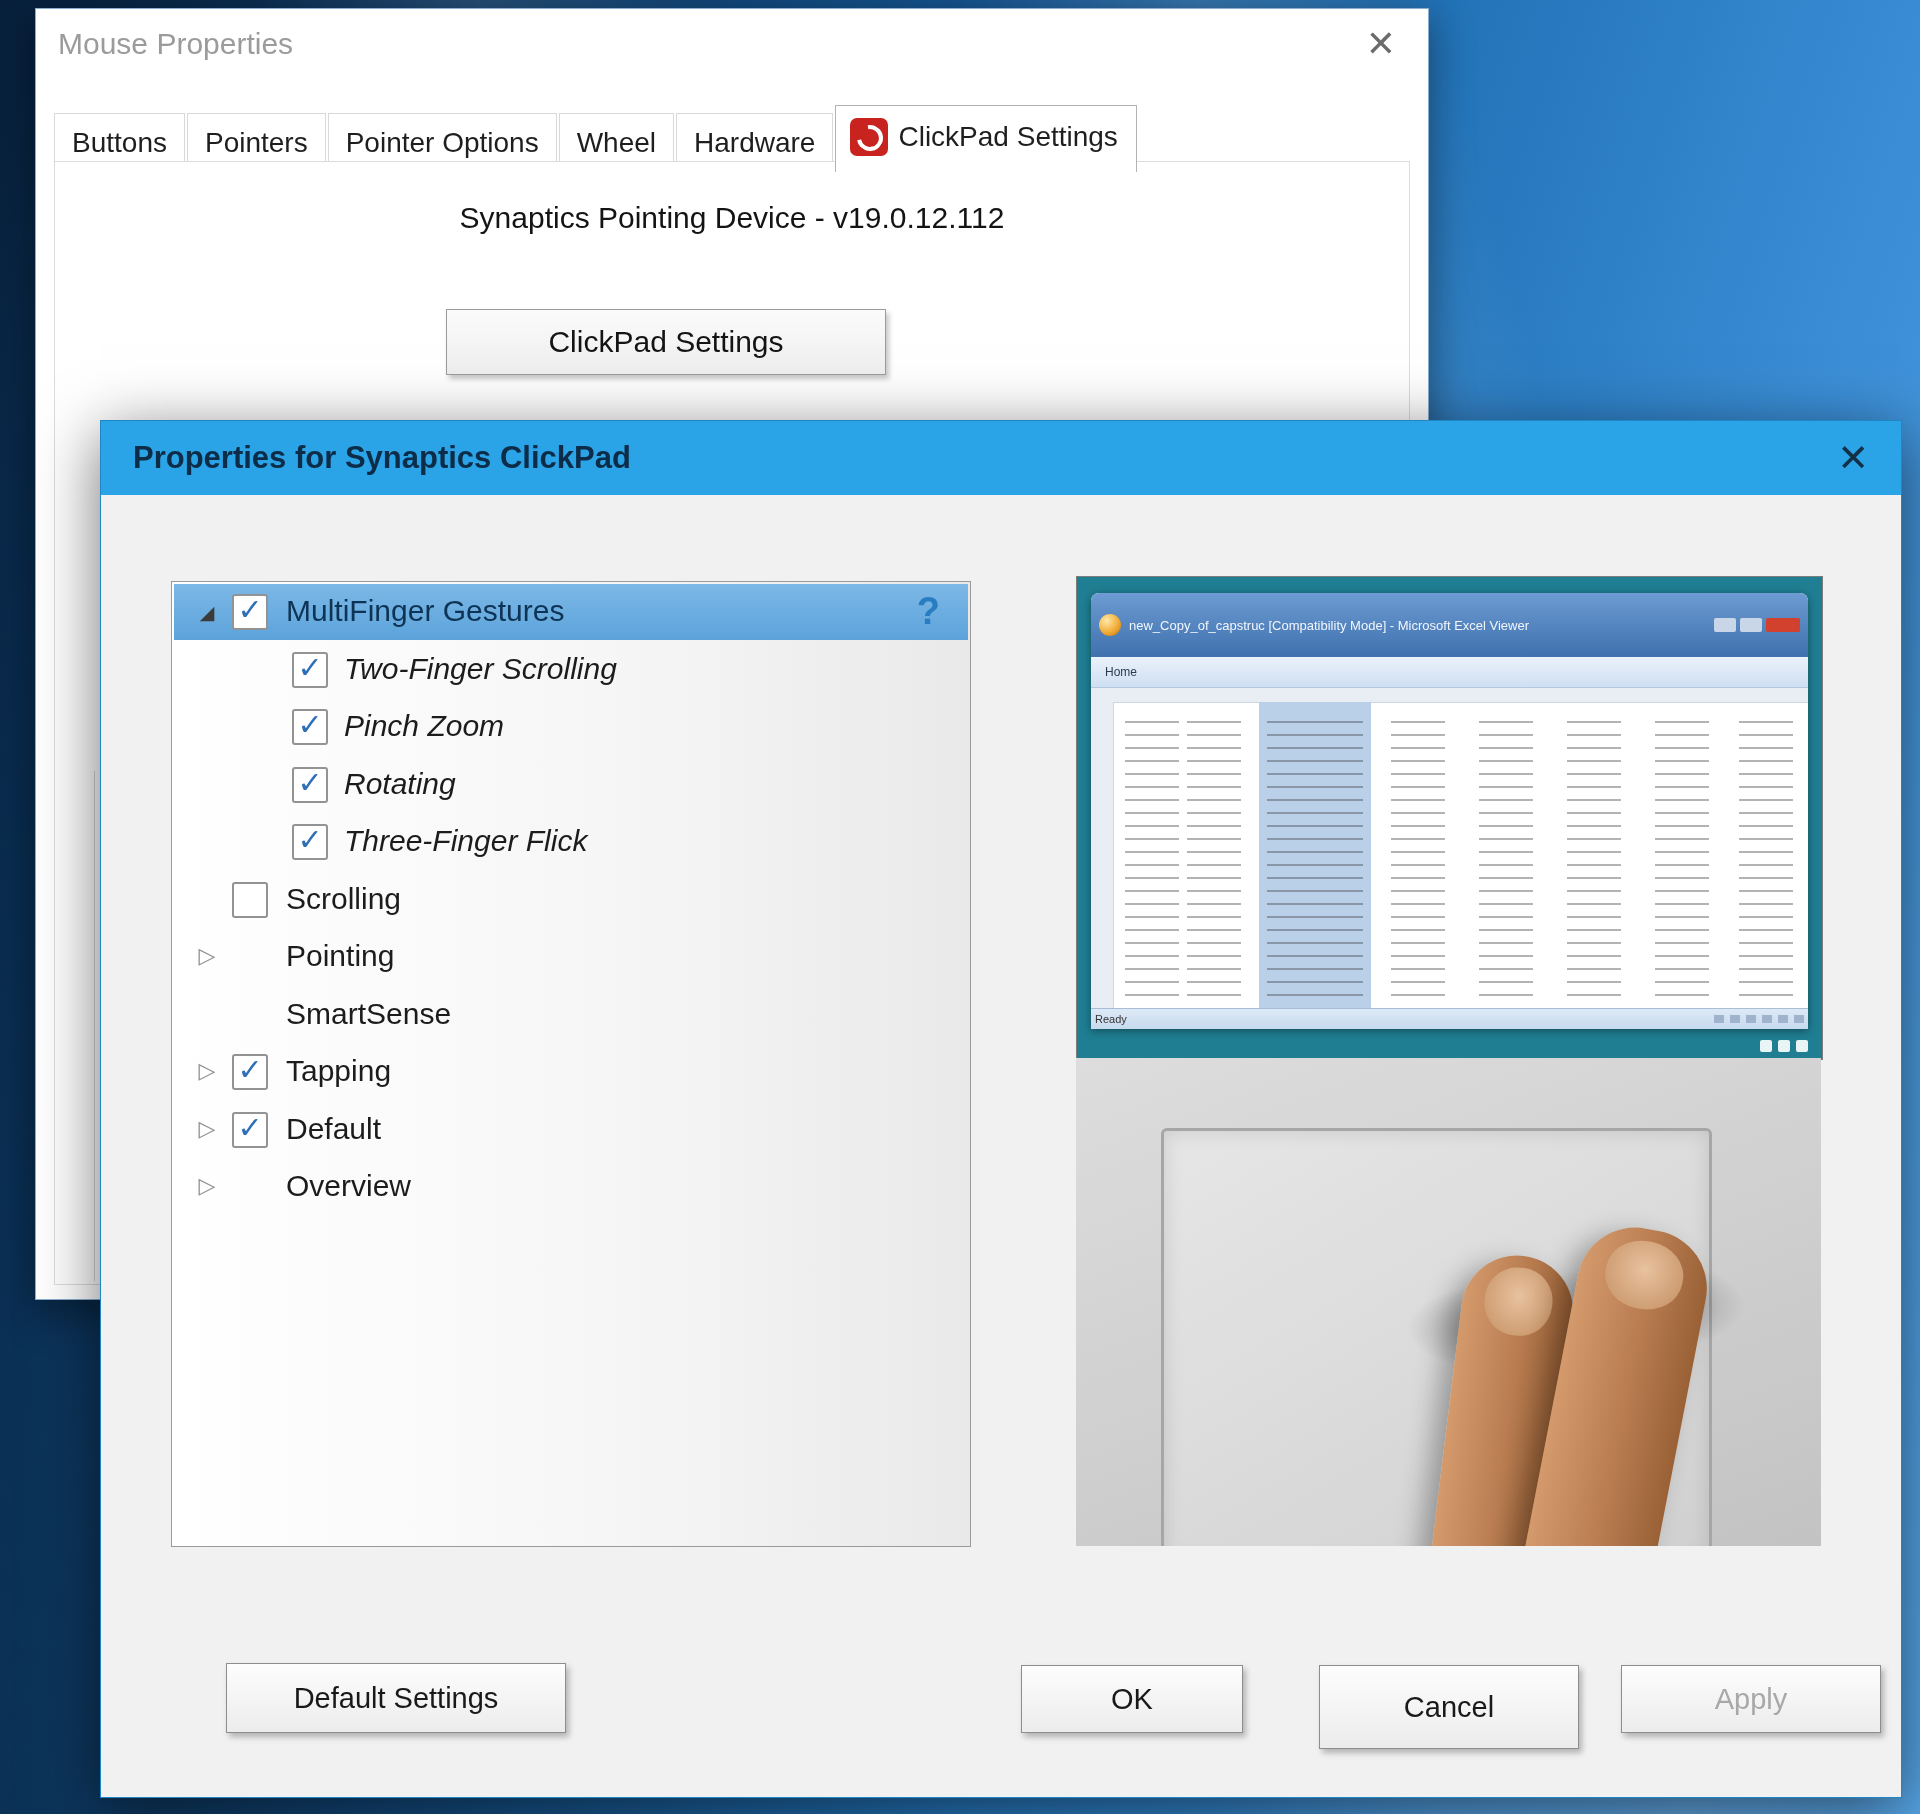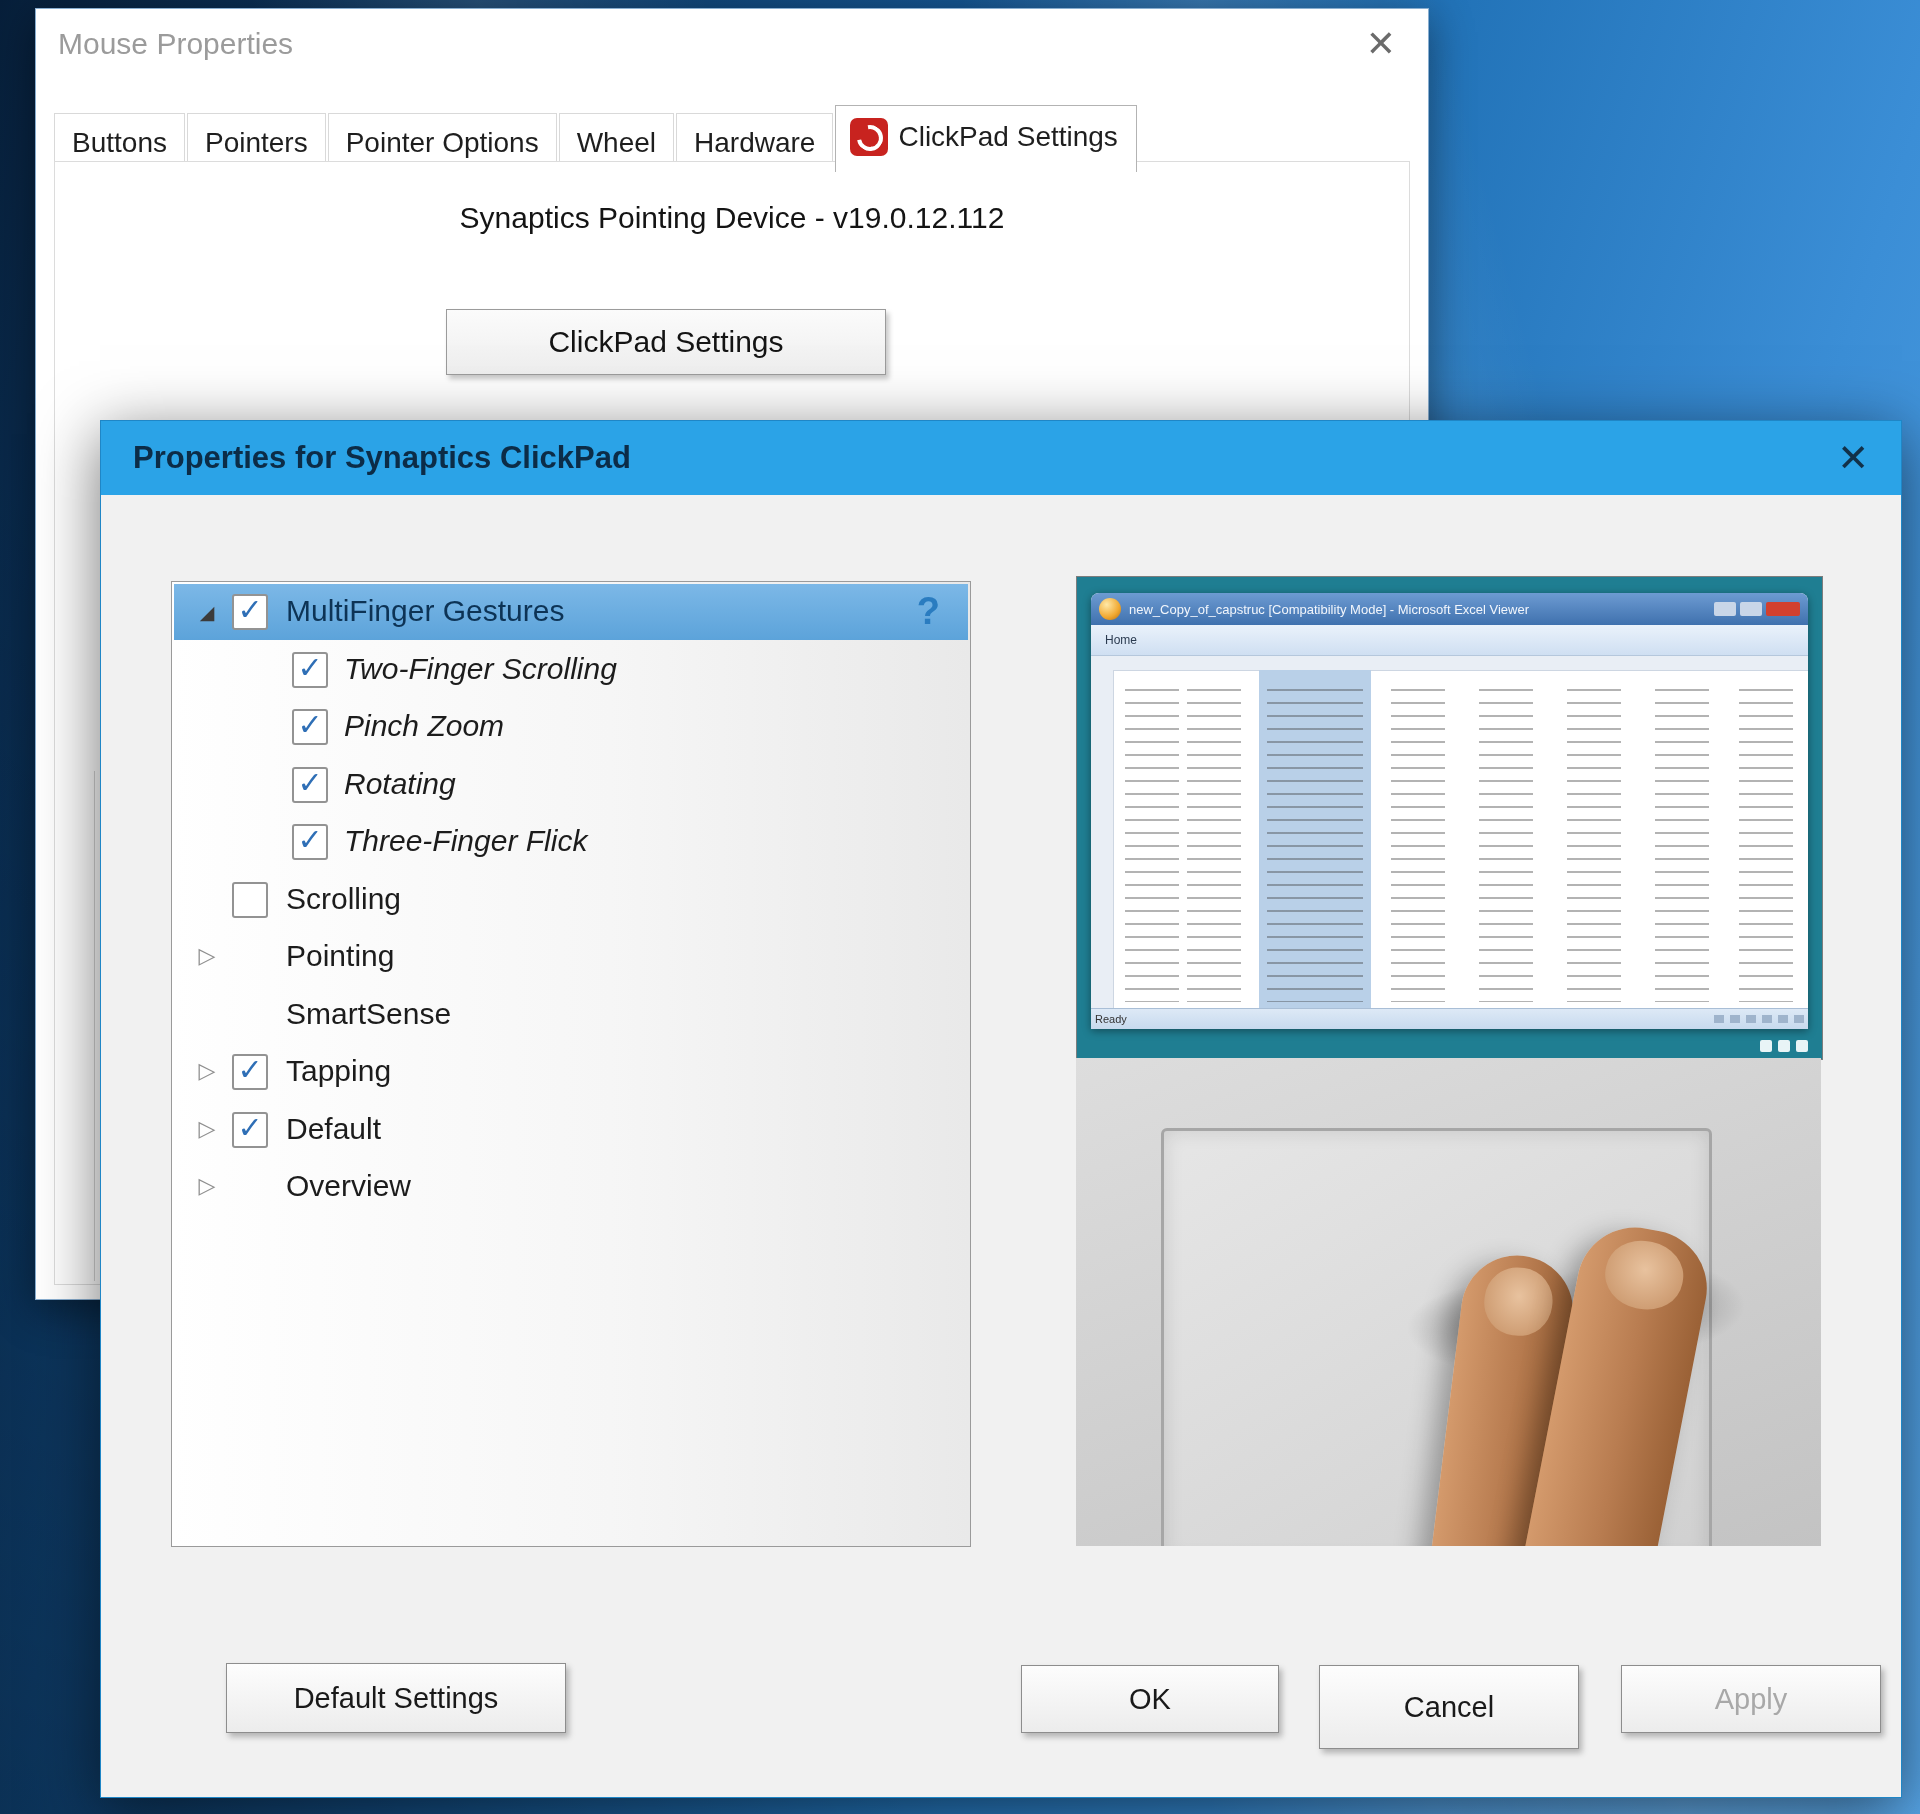--- a/index.html
+++ b/index.html
@@ -70,21 +70,21 @@
     display:flex;align-items:center;justify-content:center;cursor:pointer;
   }
   .lvl0 .cbx{left:58px;}
   .lvl1 .cbx{left:118px;}
   .cbx .check{color:#2f6fb6;font-size:30px;font-weight:bold;line-height:1;margin-top:-4px;}
   .help-q{position:absolute;right:28px;top:6px;font-size:38px;font-weight:bold;color:#2a7cc0;cursor:pointer;}
 
   
   .video{position:absolute;left:975px;top:155px;width:745px;height:482px;background:#1f7e92;border:1px solid #7d7d7d;overflow:hidden;}
   .xl-window{position:absolute;left:14px;top:16px;right:14px;bottom:30px;background:#fff;border-radius:8px 8px 0 0;overflow:hidden;display:flex;flex-direction:column;box-shadow:0 2px 8px rgba(0,0,0,0.4);}
-  .xl-titlebar{height:32px;background:linear-gradient(#6d9bd2,#3f71ae);display:flex;align-items:center;padding:0 8px;flex:0 0 auto;}
+  .xl-titlebar{height:32px;background:linear-gradient(#6d9bd2,#3f71ae);display:flex;align-items:center;padding:16px 8px;flex:0 0 auto;}
   .xl-orb{width:22px;height:22px;border-radius:50%;background:radial-gradient(circle at 35% 30%,#ffe9a8,#f0a830 60%,#b06a10);margin-right:8px;flex:0 0 auto;}
   .xl-title{font-size:13px;color:#f2f6fc;white-space:nowrap;overflow:hidden;text-overflow:ellipsis;flex:1;}
   .xl-btn{width:22px;height:14px;background:#c9d6e8;border-radius:2px;margin-left:4px;flex:0 0 auto;}
   .xl-btn.close{width:34px;background:#d2402e;}
   .xl-ribbon{height:30px;background:linear-gradient(#eaf2fb,#cfdff2);border-bottom:1px solid #b5c7dc;display:flex;align-items:center;flex:0 0 auto;}
   .xl-ribbon-tab{font-size:12px;color:#2b3b50;padding-left:14px;}
   .xl-sheet{flex:1;position:relative;background:#ffffff;}
   .xl-colhead{position:absolute;left:0;top:0;right:0;height:14px;background:#e9eef5;border-bottom:1px solid #cdd6e2;}
   .xl-rowhead{position:absolute;left:0;top:14px;bottom:0;width:22px;background:#e9eef5;border-right:1px solid #cdd6e2;}
   .xl-sel{position:absolute;left:168px;top:14px;bottom:0;width:112px;background:#b9d0e8;}
@@ -110,21 +110,21 @@
   .nail{position:absolute;left:20%;right:20%;top:12px;height:68px;background:radial-gradient(ellipse at 50% 42%,#ecc8a5,#cf9e74 75%);border-radius:48%;opacity:0.92;}
 
   
   .btn{
     position:absolute;background:linear-gradient(#fdfdfd,#ececec);border:1px solid #8d8d8d;
     box-shadow:3px 4px 6px rgba(0,0,0,0.26);font-size:29px;color:#191919;
     display:flex;align-items:center;justify-content:center;cursor:pointer;
   }
   .btn.disabled{color:#a8a8a8;cursor:default;}
   .btn-default{left:125px;top:1242px;width:340px;height:70px;}
-  .btn-ok{left:920px;top:1244px;width:258px;height:68px;}
+  .btn-ok{left:920px;top:1244px;width:222px;height:68px;}
   .btn-cancel{left:1218px;top:1244px;width:260px;height:84px;}
   .btn-apply{left:1520px;top:1244px;width:260px;height:68px;}
 </style>
 </head>
 <body>
 
 <div class="beam b3"></div>
 <div class="beam b1"></div>
 <div class="beam b2"></div>
 

